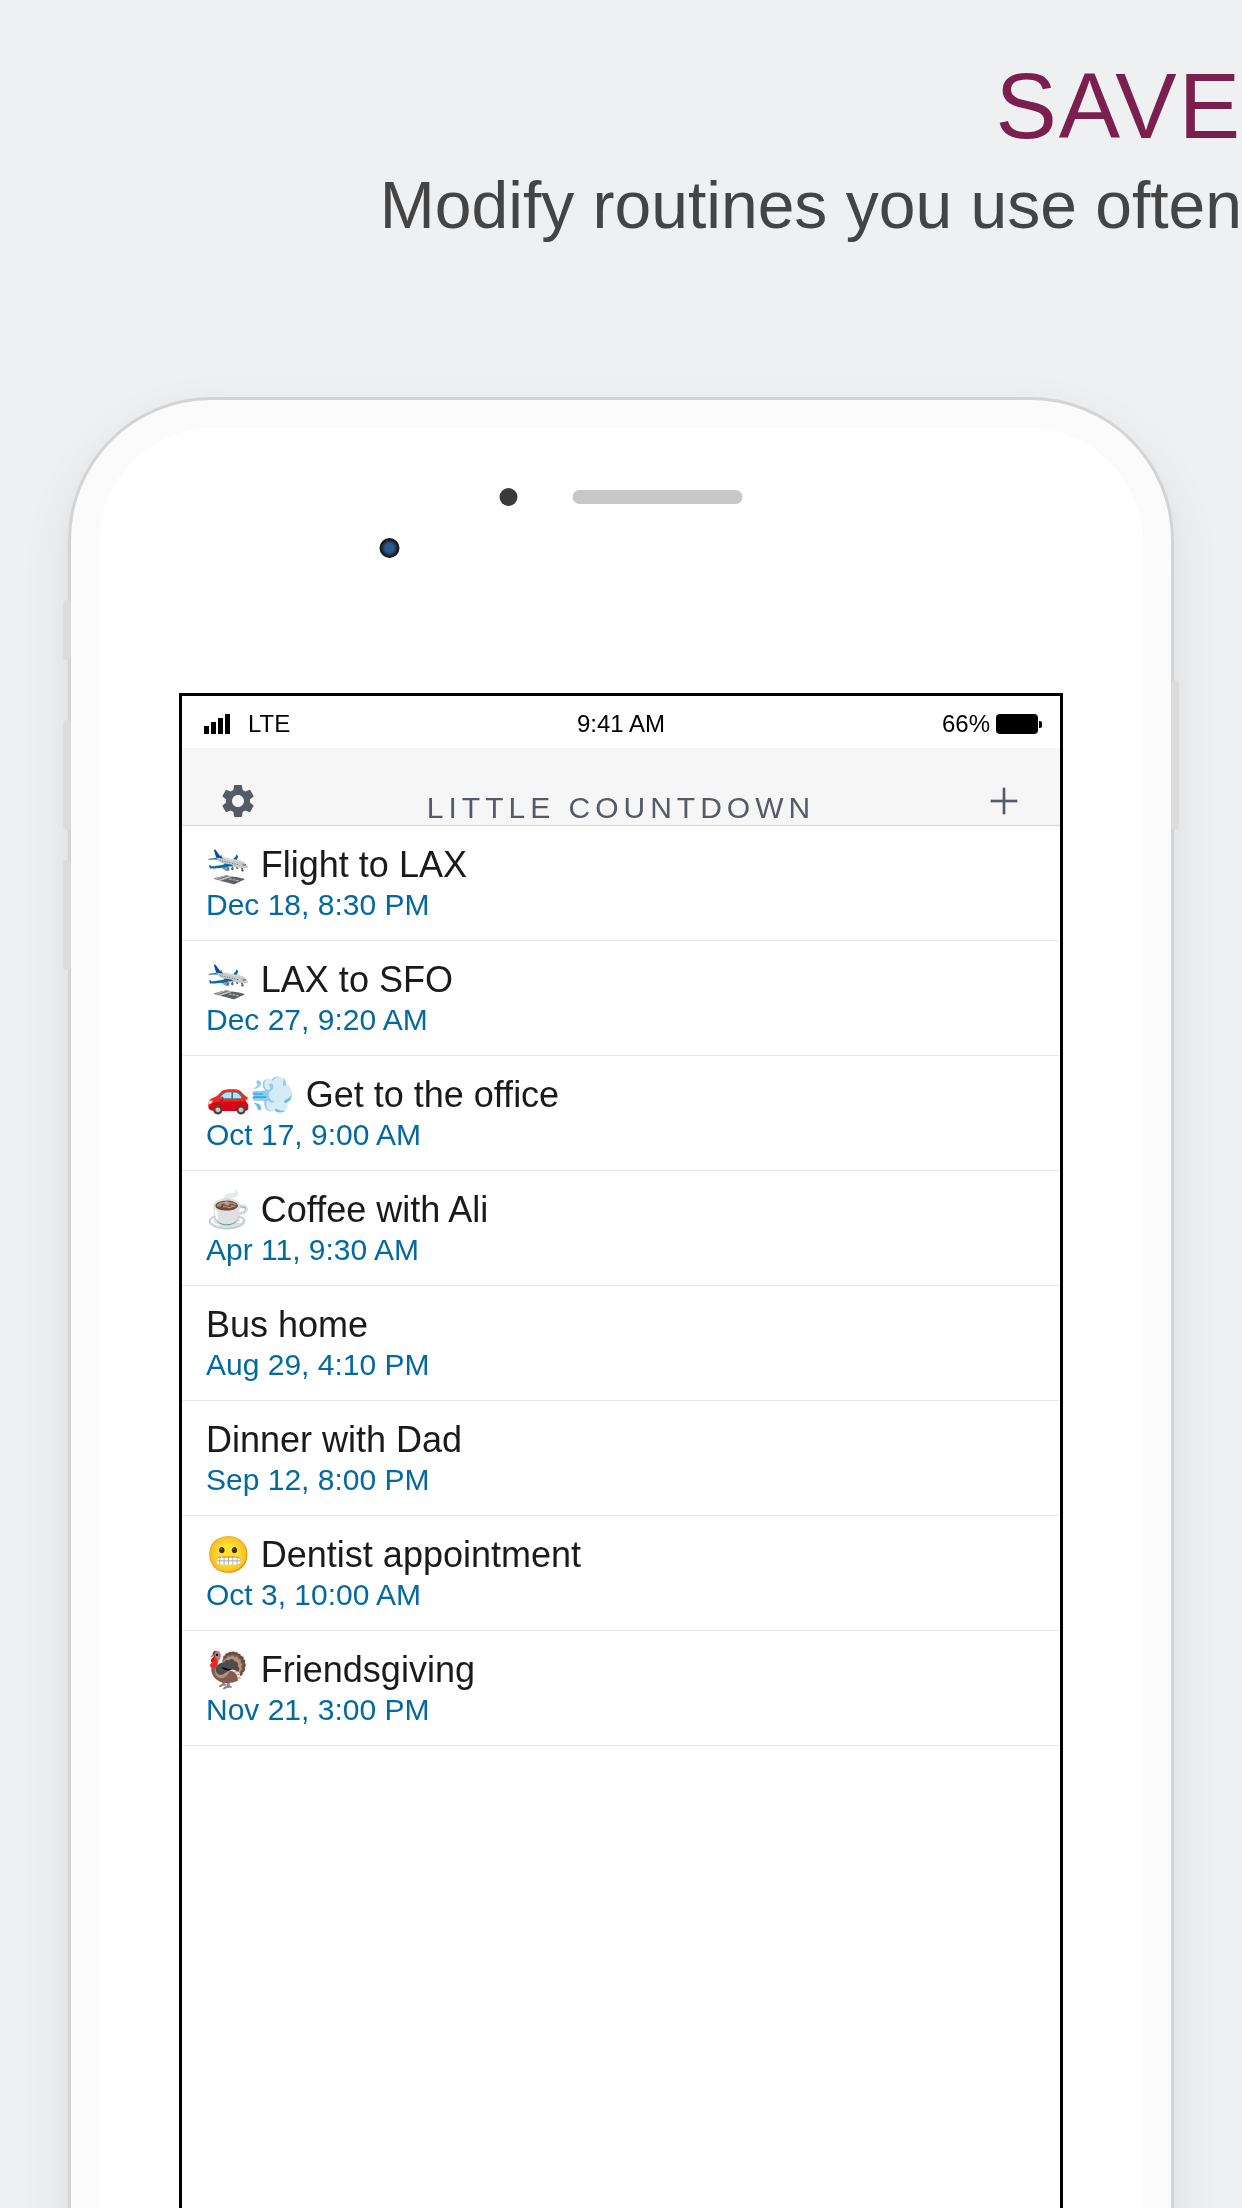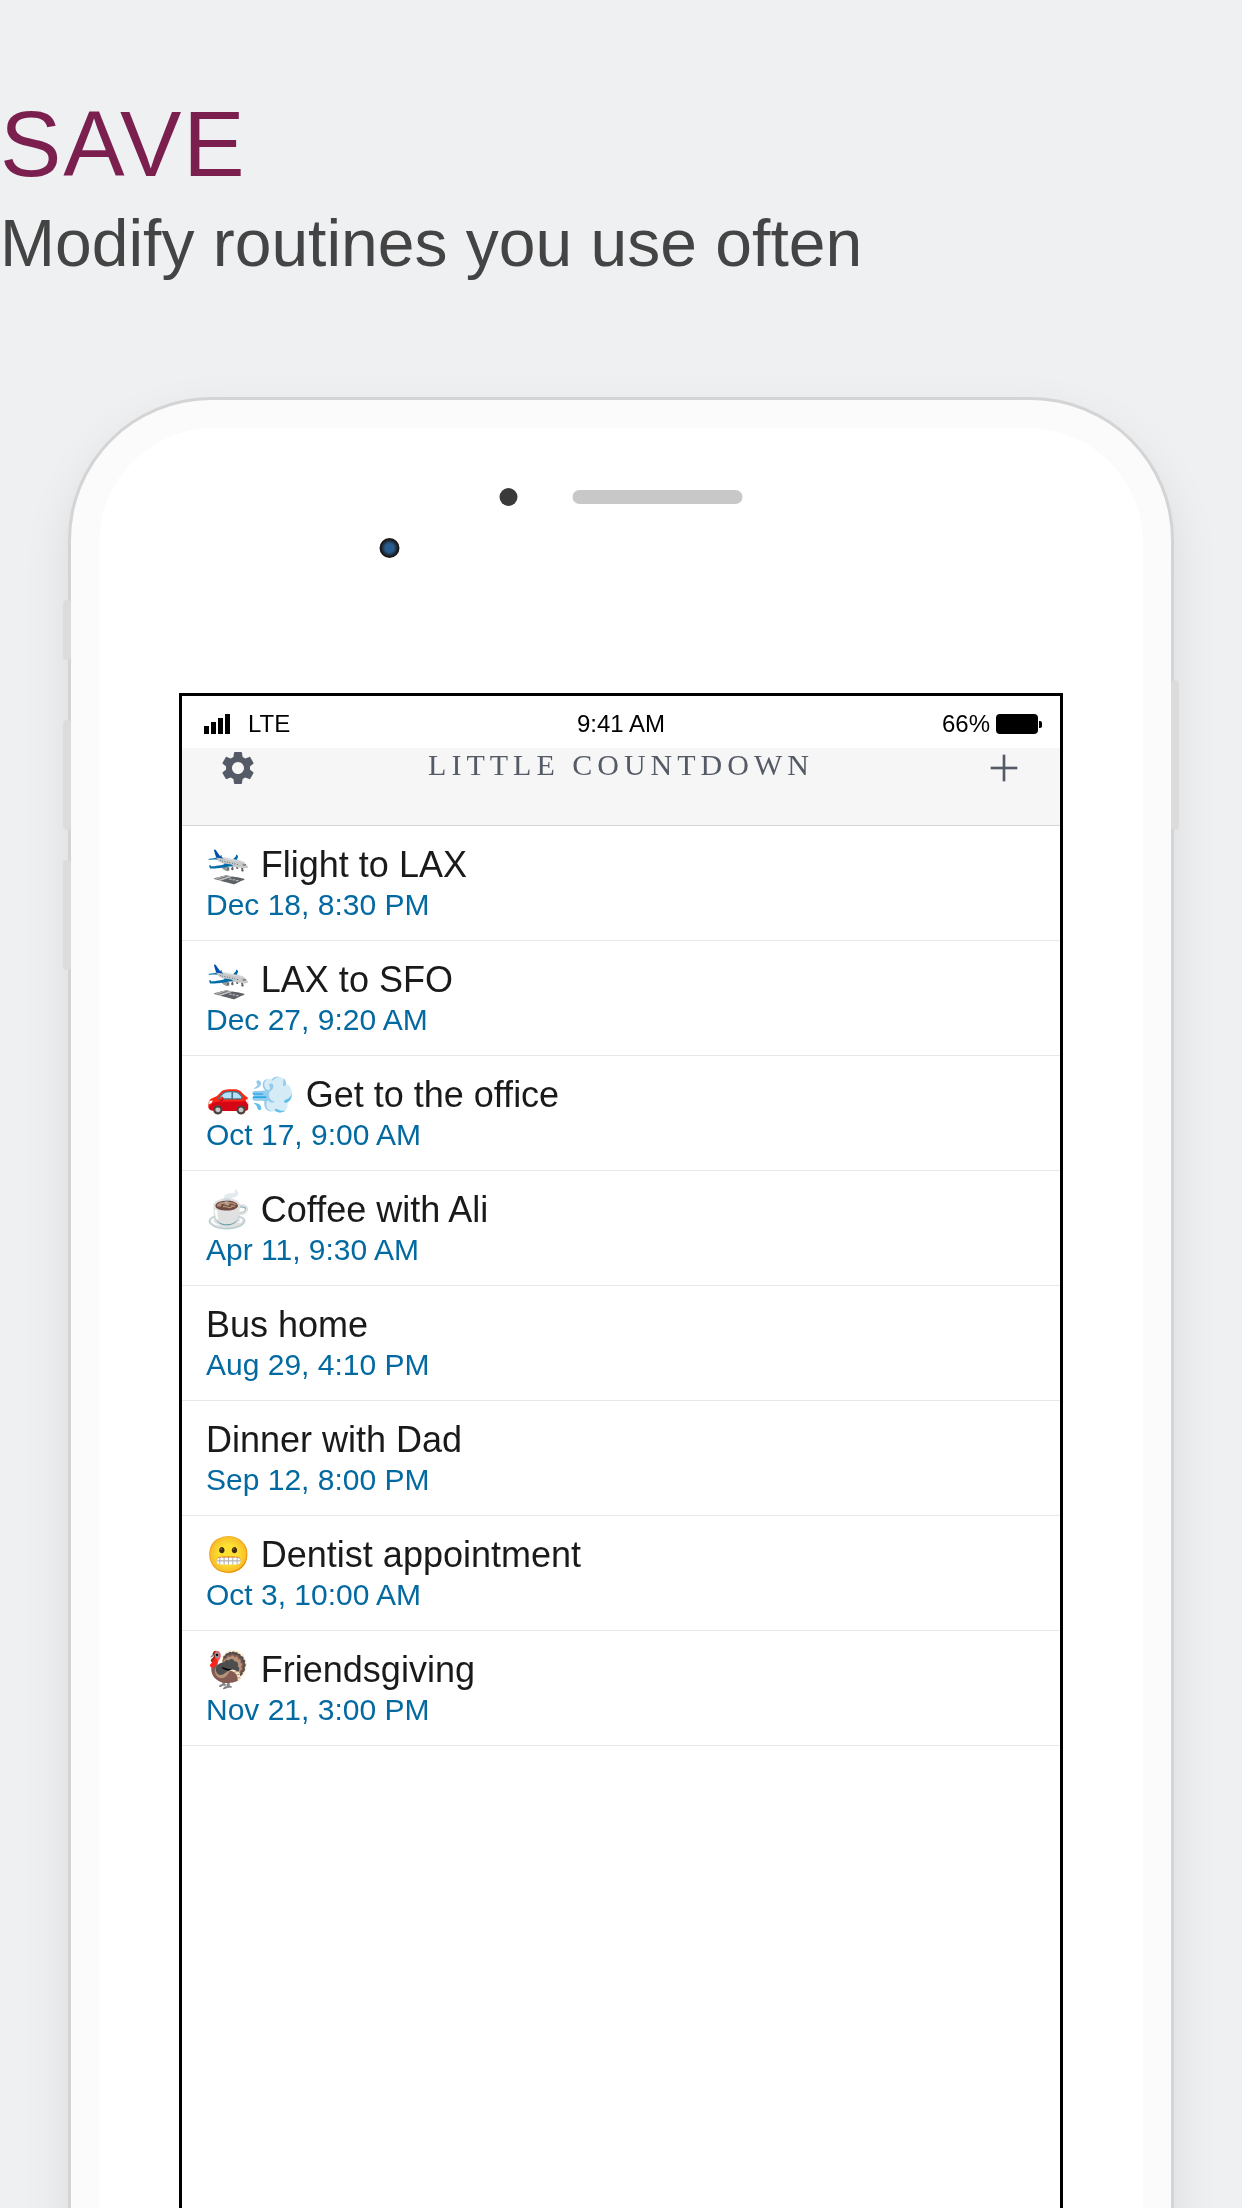--- a/index.html
+++ b/index.html
@@ -11,22 +11,22 @@
     body {
       font-family: -apple-system, BlinkMacSystemFont, "Segoe UI", Helvetica, Arial, sans-serif;
       background: #eef0f2;
       width: 1242px;
       height: 2208px;
       overflow: hidden;
       position: relative;
     }
     
     .promo-header {
-      text-align: left;
-      padding-top: 92px;
+      text-align: right;
+      padding-top: 54px;
     }
     
     .promo-title {
       font-size: 92px;
       font-weight: 400;
       color: #7a1f4e;
       letter-spacing: 2px;
     }
     
     .promo-subtitle {
@@ -173,27 +173,26 @@
       right: -6px;
       top: 5px;
       width: 3px;
       height: 7px;
       background: #000;
       border-radius: 0 2px 2px 0;
     }
     
     .nav-bar {
       display: flex;
-      align-items: flex-start;
+      align-items: flex-end;
       justify-content: space-between;
       padding: 0 36px;
       height: 78px;
       background: #f6f6f7;
       border-bottom: 1px solid #d6d6d8;
-      font-family: Liberation Serif, serif;
     }
     
     .nav-title {
       font-size: 30px;
       letter-spacing: 5px;
       color: #555b66;
       font-weight: 400;
     }
     
     .gear-icon svg, .plus-icon svg {

